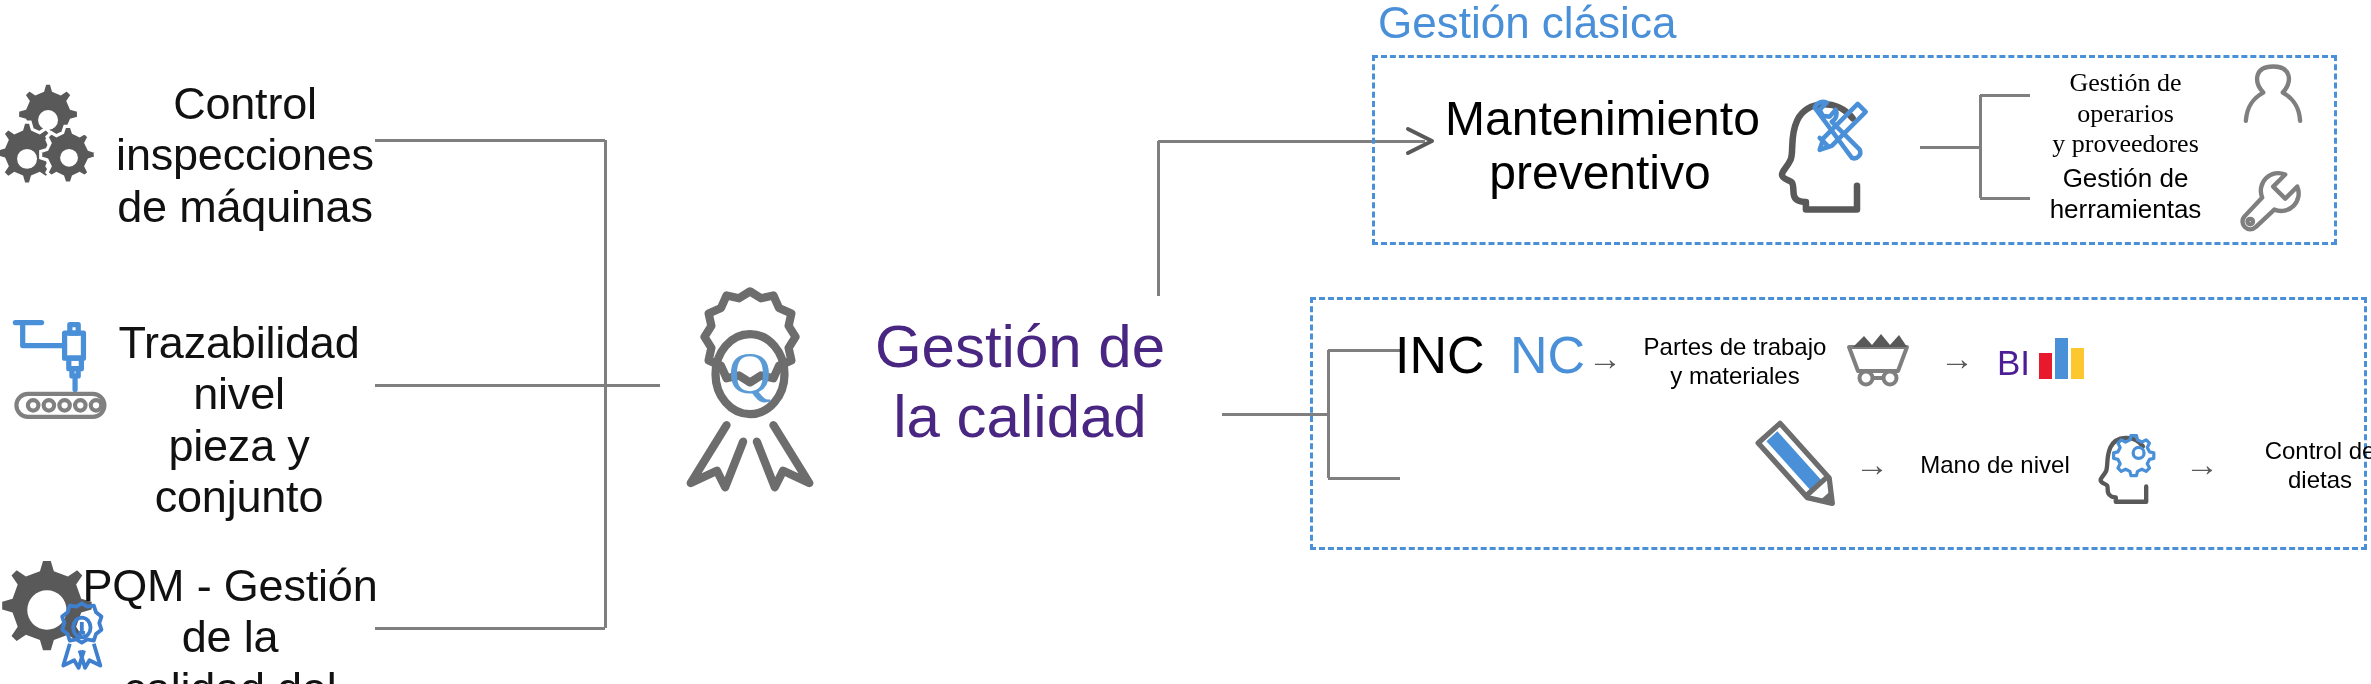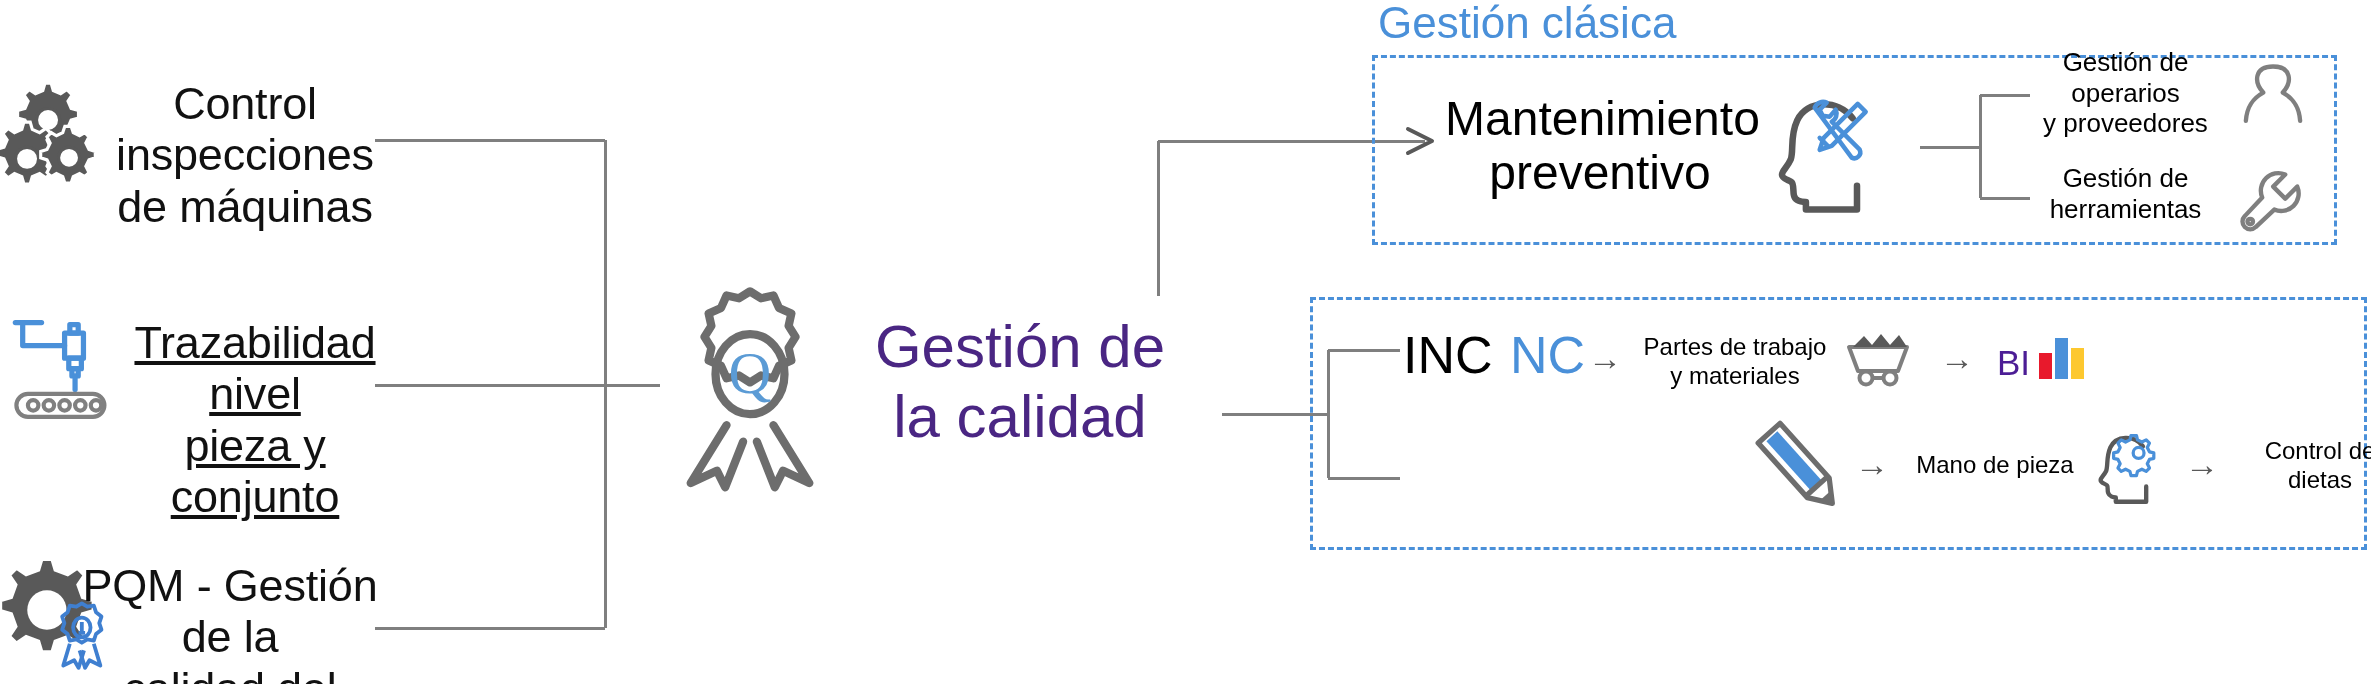--- a/index.html
+++ b/index.html
@@ -156,21 +156,21 @@
         <g fill="none" stroke="#808080" stroke-width="4">
           <rect x="6" y="80" width="84" height="22" rx="11"></rect>
           <circle cx="22" cy="91" r="5"></circle>
             <circle cx="37" cy="91" r="5"></circle>
           <circle cx="52" cy="91" r="5"></circle>
             <circle cx="67" cy="91" r="5"></circle>
           <circle cx="82" cy="91" r="5"></circle>
         </g>
       </svg>
     </div>
-    <div class="abs txt left-label" style="left:120px;top:32px;width:270px;text-decoration:underline;">Trazabilidad nivel
+    <div class="abs txt left-label" style="left:104px;top:32px;width:270px;">Trazabilidad nivel
 pieza y conjunto</div>
   </div>
 
   <div class="abs" style="left:0;top:528px;width:380px;height:160px;">
     <div class="abs left-icon" style="left:0px;top:22px;width:120px;height:120px;">
       <svg viewBox="0 0 110 110" width="120" height="120">
         <path d="M38 8 l10 0 3 10 11 4 9-6 7 7 -6 9 4 11 10 3 0 10 -10 3 -4 11 6 9 -7 7 -9-6 -11 4 -3 10 -10 0 -3-10 -11-4 -9 6 -7-7 6-9 -4-11 -10-3 0-10 10-3 4-11 -6-9 7-7 9 6 11-4z" fill="#595959" stroke="#ffffff" stroke-width="4"></path>
         <circle cx="43" cy="55" r="18" fill="#ffffff"></circle>
         <g fill="none" stroke="#3f7fd0" stroke-width="3.5" stroke-linejoin="round">
           <path d="M70 52 l5 -3 5 3 6 -1 2 6 5 4 -2 6 2 6 -5 4 -2 6 -6 -1 -5 3 -5 -3 -6 1 -2 -6 -5 -4 2 -6 -2 -6 5 -4 2 -6 6 1z"></path>
@@ -218,21 +218,21 @@
 
         <path d="M49 22 a9 9 0 0 1 12 -5 l-7 7 3 6 7 1 6 -7 a9 9 0 0 1 -4 12 L94 64
                  a6 6 0 0 1 -8 8 Z" transform="translate(-6,-4) scale(0.92)"></path>
 
         <path d="M92 16 l8 8 -34 34 -12 4 4 -12 Z" transform="translate(-6,-2) scale(0.92)"></path>
         <path d="M54 50 l8 8" transform="translate(-6,-2) scale(0.92)"></path>
       </g>
     </svg>
   </div>
 
-  <div class="abs txt node-small" style="left:2018px;top:47px;width:215px;">Gestión de operarios
+  <div class="abs txt node-small" style="left:2018px;top:68px;width:215px;font-family:Liberation Serif, serif;">Gestión de operarios
 y proveedores</div>
   <div class="abs" style="left:2240px;top:60px;width:66px;height:76px;">
     <svg viewBox="0 0 60 70" width="66" height="76">
       <g fill="none" stroke="#7f7f7f" stroke-width="4" stroke-linejoin="round" stroke-linecap="round">
         <path d="M21 30 C12 20 13 6 30 6 C47 6 48 20 39 30 C48 35 54 42 55 56
                  M5 56 C6 42 12 35 21 30"></path>
       </g>
     </svg>
   </div>
 
@@ -245,21 +245,21 @@
                  L45 28 L34 17 Z"></path>
         <circle cx="13" cy="49" r="2.5"></circle>
       </g>
     </svg>
   </div>
 
   <div class="abs dashbox" style="left:1310px;top:297px;width:1057px;height:253px;"></div>
 
 
   <div class="abs" style="left:1395px;top:325px;width:960px;height:80px;">
-    <span class="abs inc" style="left:8px;top:0px;">INC</span>
+    <span class="abs inc" style="left:0px;top:0px;">INC</span>
     <span class="abs nc" style="left:115px;top:0px;">NC</span>
     <span class="abs arrow-glyph" style="left:193px;top:16px;">→</span>
     <span class="abs txt node-xsmall" style="left:240px;top:8px;width:200px;">Partes de trabajo
 y materiales</span>
     <span class="abs" style="left:448px;top:6px;width:70px;height:60px;">
       <svg viewBox="0 0 70 58" width="70" height="58">
         <path d="M6 16 L64 16 L55 40 L15 40 Z" fill="none" stroke="#7f7f7f" stroke-width="4" stroke-linejoin="round"></path>
         <path d="M10 16 L21 5 L29 14 L38 3 L47 14 L56 4 L64 16 Z" fill="#595959"></path>
         <circle cx="23" cy="47" r="6.5" fill="none" stroke="#7f7f7f" stroke-width="4"></circle>
         <circle cx="47" cy="47" r="6.5" fill="none" stroke="#7f7f7f" stroke-width="4"></circle>
@@ -282,21 +282,21 @@
       <svg viewBox="0 0 100 100" width="110" height="105">
         <g transform="rotate(-42 50 50)">
           <path d="M36 6 L64 6 L64 76 L50 96 L36 76 Z" fill="#ffffff" stroke="#6d6d6d" stroke-width="5" stroke-linejoin="round"></path>
           <rect x="43" y="10" width="14" height="64" fill="#4a90d9"></rect>
           <line x1="36" y1="74" x2="64" y2="74" stroke="#6d6d6d" stroke-width="5"></line>
           <path d="M50 96 L43 86 L57 86 Z" fill="#6d6d6d"></path>
         </g>
       </svg>
     </span>
     <span class="abs arrow-glyph" style="left:460px;top:32px;">→</span>
-    <span class="abs txt node-xsmall" style="left:505px;top:36px;width:190px;">Mano de pieza</span>
+    <span class="abs txt node-xsmall" style="left:505px;top:36px;width:190px;">Mano de nivel</span>
     <span class="abs" style="left:700px;top:14px;width:72px;height:76px;">
       <svg viewBox="0 0 66 70" width="72" height="76">
         <g fill="none" stroke="#595959" stroke-width="4" stroke-linejoin="round" stroke-linecap="round">
           <path d="M44 16 C36 5 19 6 14 17 C10 26 12 34 10 39 C8 43 5 45 5 47 C5 50 9 50 11 52
                    C12 53 11 57 12 59 C13 62 17 63 19 63 L19 67 L47 67 L47 53"></path>
         </g>
         <g fill="none" stroke="#4a90d9" stroke-width="3" stroke-linejoin="round">
           <path d="M33 6 l5 0 1 4 4 2 4 -2 3 3 -2 4 2 4 4 1 0 5 -4 1 -2 4 2 4 -3 3 -4 -2 -4 2 -1 4
                    -5 0 -1 -4 -4 -2 -4 2 -3 -3 2 -4 -2 -4 -4 -1 0 -5 4 -1 2 -4 -2 -4 3 -3 4 2 4 -2z"></path>
           <circle cx="40" cy="22" r="5"></circle>

